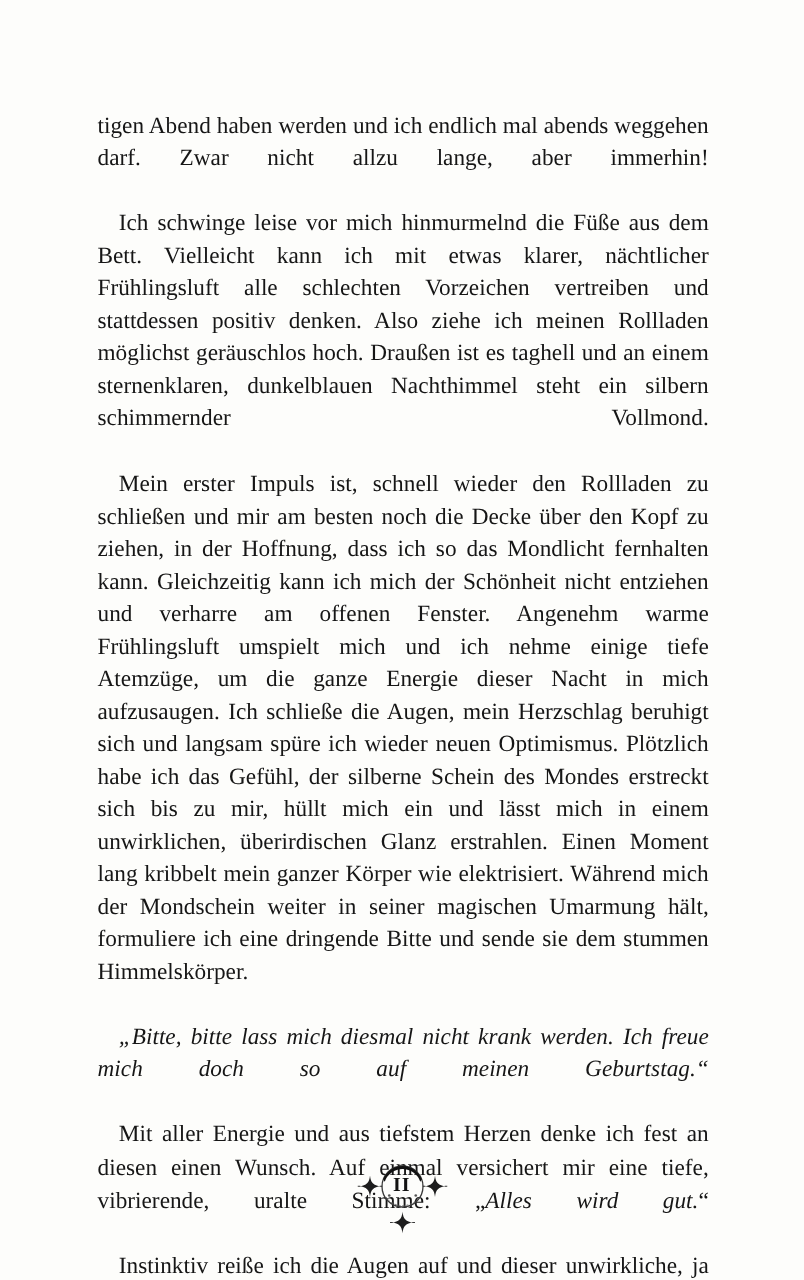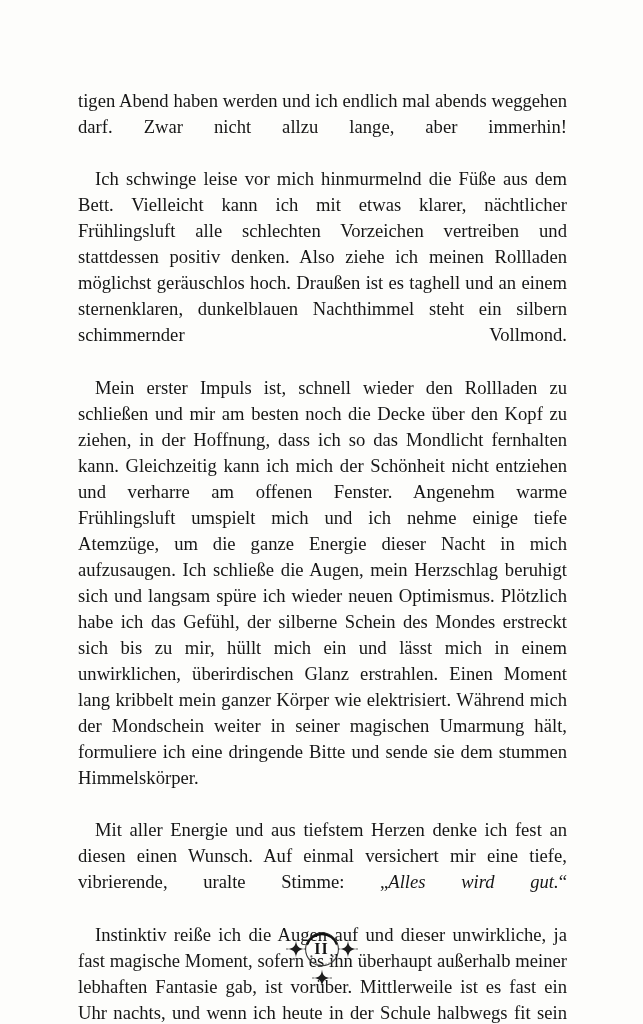--- a/index.html
+++ b/index.html
@@ -116,20 +116,21 @@
 <div class="page">
 
   <div class="text-block">
 
     <p class="para no-indent">tigen Abend haben werden und ich endlich mal abends weggehen darf. Zwar nicht allzu lange, aber immerhin!</p>
 
     <p class="para">Ich schwinge leise vor mich hinmurmelnd die Füße aus dem Bett. Vielleicht kann ich mit etwas klarer, nächtlicher Frühlingsluft alle schlechten Vorzeichen vertreiben und stattdessen positiv denken. Also ziehe ich meinen Rollladen möglichst geräuschlos hoch. Draußen ist es taghell und an einem sternenklaren, dunkelblauen Nachthimmel steht ein silbern schimmernder Vollmond.</p>
 
     <p class="para">Mein erster Impuls ist, schnell wieder den Rollladen zu schließen und mir am besten noch die Decke über den Kopf zu ziehen, in der Hoffnung, dass ich so das Mondlicht fernhalten kann. Gleichzeitig kann ich mich der Schönheit nicht entziehen und verharre am offenen Fenster. Angenehm warme Frühlingsluft umspielt mich und ich nehme einige tiefe Atemzüge, um die ganze Energie dieser Nacht in mich aufzusaugen. Ich schließe die Augen, mein Herzschlag beruhigt sich und langsam spüre ich wieder neuen Optimismus. Plötzlich habe ich das Gefühl, der silberne Schein des Mondes erstreckt sich bis zu mir, hüllt mich ein und lässt mich in einem unwirklichen, überirdischen Glanz erstrahlen. Einen Moment lang kribbelt mein ganzer Körper wie elektrisiert. Während mich der Mondschein weiter in seiner magischen Umarmung hält, formuliere ich eine dringende Bitte und sende sie dem stummen Himmelskörper.</p>
 
+    <p class="para italic">„Bitte, bitte lass mich diesmal nicht krank werden. Ich freue mich doch so auf meinen Geburtstag.“</p>
 
     <p class="para"><span>Mit aller Energie und aus tiefstem Herzen denke ich fest an diesen einen Wunsch. Auf einmal versichert mir eine tiefe, vibrierende, uralte Stimme: „</span><em class="inline-italic">Alles wird gut.</em><span>“</span></p>
 
     <p class="para">Instinktiv reiße ich die Augen auf und dieser unwirkliche, ja fast magische Moment, sofern es ihn überhaupt außerhalb meiner lebhaften Fantasie gab, ist vorüber. Mittlerweile ist es fast ein Uhr nachts, und wenn ich heute in der Schule halbwegs fit sein will, sollte ich versuchen, noch etwas zu schlafen.</p>
 
   </div>
 
   <div class="ornament">
     <div class="ornament-inner">
 

